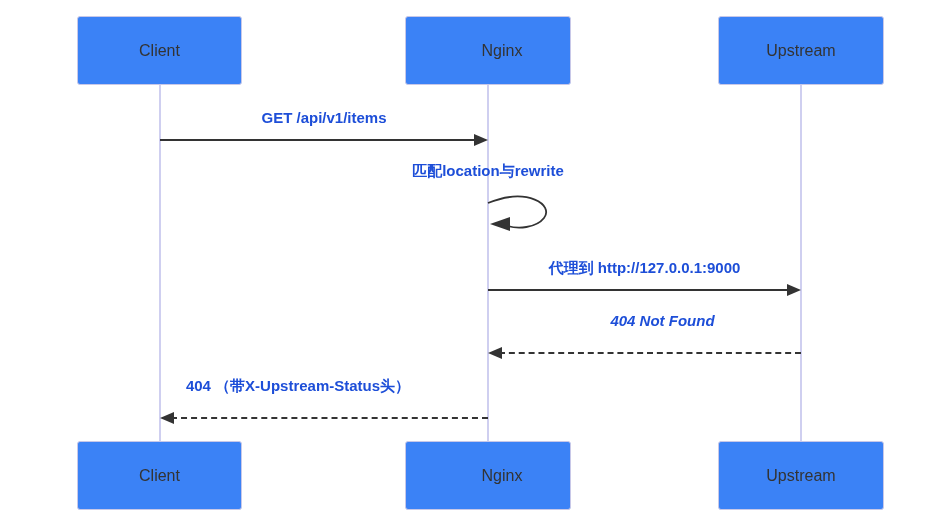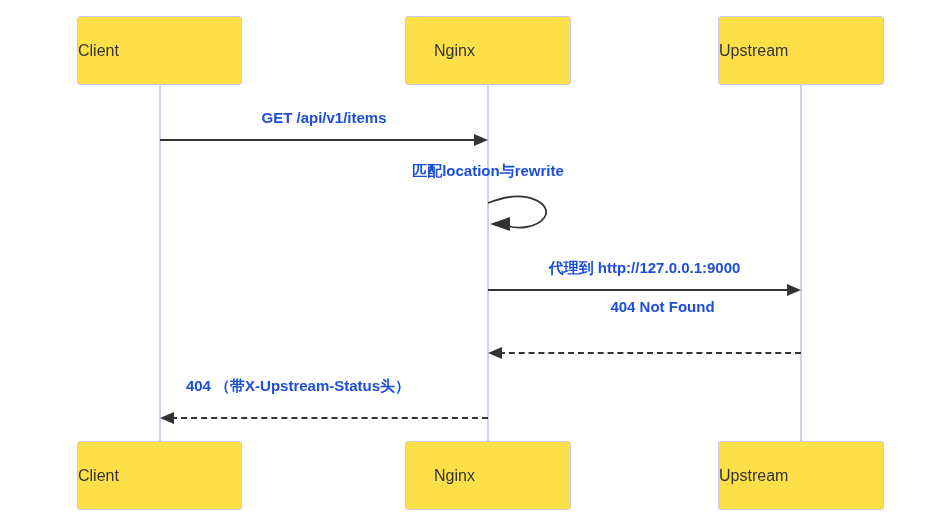--- a/index.html
+++ b/index.html
@@ -11,26 +11,26 @@
   .canvas {
     position: relative;
     width: 951px;
     height: 529px;
     background: #ffffff;
     overflow: hidden;
   }
   .actor-box {
     position: absolute;
     height: 69px;
-    background: #fde047;
+    background: #3b82f6;
     border: 1px solid #C8C8E8;
     border-radius: 3px;
     display: flex;
     align-items: center;
-    justify-content: flex-start;
+    justify-content: center;
     font-size: 16px;
     color: #333333;
     box-sizing: border-box;
   }
   .actor-top { top: 16px; }
   .actor-bottom { top: 441px; }
   .box-client { left: 77px; width: 165px; }
   .box-nginx { left: 405px; width: 166px; padding-left: 28px; }
   .box-upstream { left: 718px; width: 166px; }
   .lifeline {
@@ -112,21 +112,21 @@
   <div class="msg-label" style="left:348px; top:162px; width:280px;text-align:center;">匹配location与rewrite</div>
   <svg class="self-loop" viewBox="0 0 72 46">
     <path d="M 2 10 C 42 -6 68 12 58 25 C 51 34 32 38 16 31" fill="none" stroke="#333333" stroke-width="1.8"></path>
     <polygon points="24,24 4,31 24,38" fill="#333333"></polygon>
   </svg>
 
   <div class="msg-label" style="left:488px; top:259px; width:313px;">代理到 http://127.0.0.1:9000</div>
   <div class="msg-line" style="left:488px; top:289px; width:303px;"></div>
   <div class="arrowhead right" style="left:787px; top:284px;"></div>
 
-  <div class="msg-label" style="left:488px; top:298px; width:349px;">404 Not Found</div>
+  <div class="msg-label" style="left:488px; top:312px; width:349px;font-style:italic;">404 Not Found</div>
   <div class="msg-line dashed" style="left:499px; top:352px; width:302px;"></div>
   <div class="arrowhead left" style="left:488px; top:347px;"></div>
 
   <div class="msg-label" style="left:160px; top:377px; width:276px;">404 （带X-Upstream-Status头）</div>
   <div class="msg-line dashed" style="left:171px; top:417px; width:317px;"></div>
   <div class="arrowhead left" style="left:160px; top:412px;"></div>
 
 </div>
 
 </body></html>

